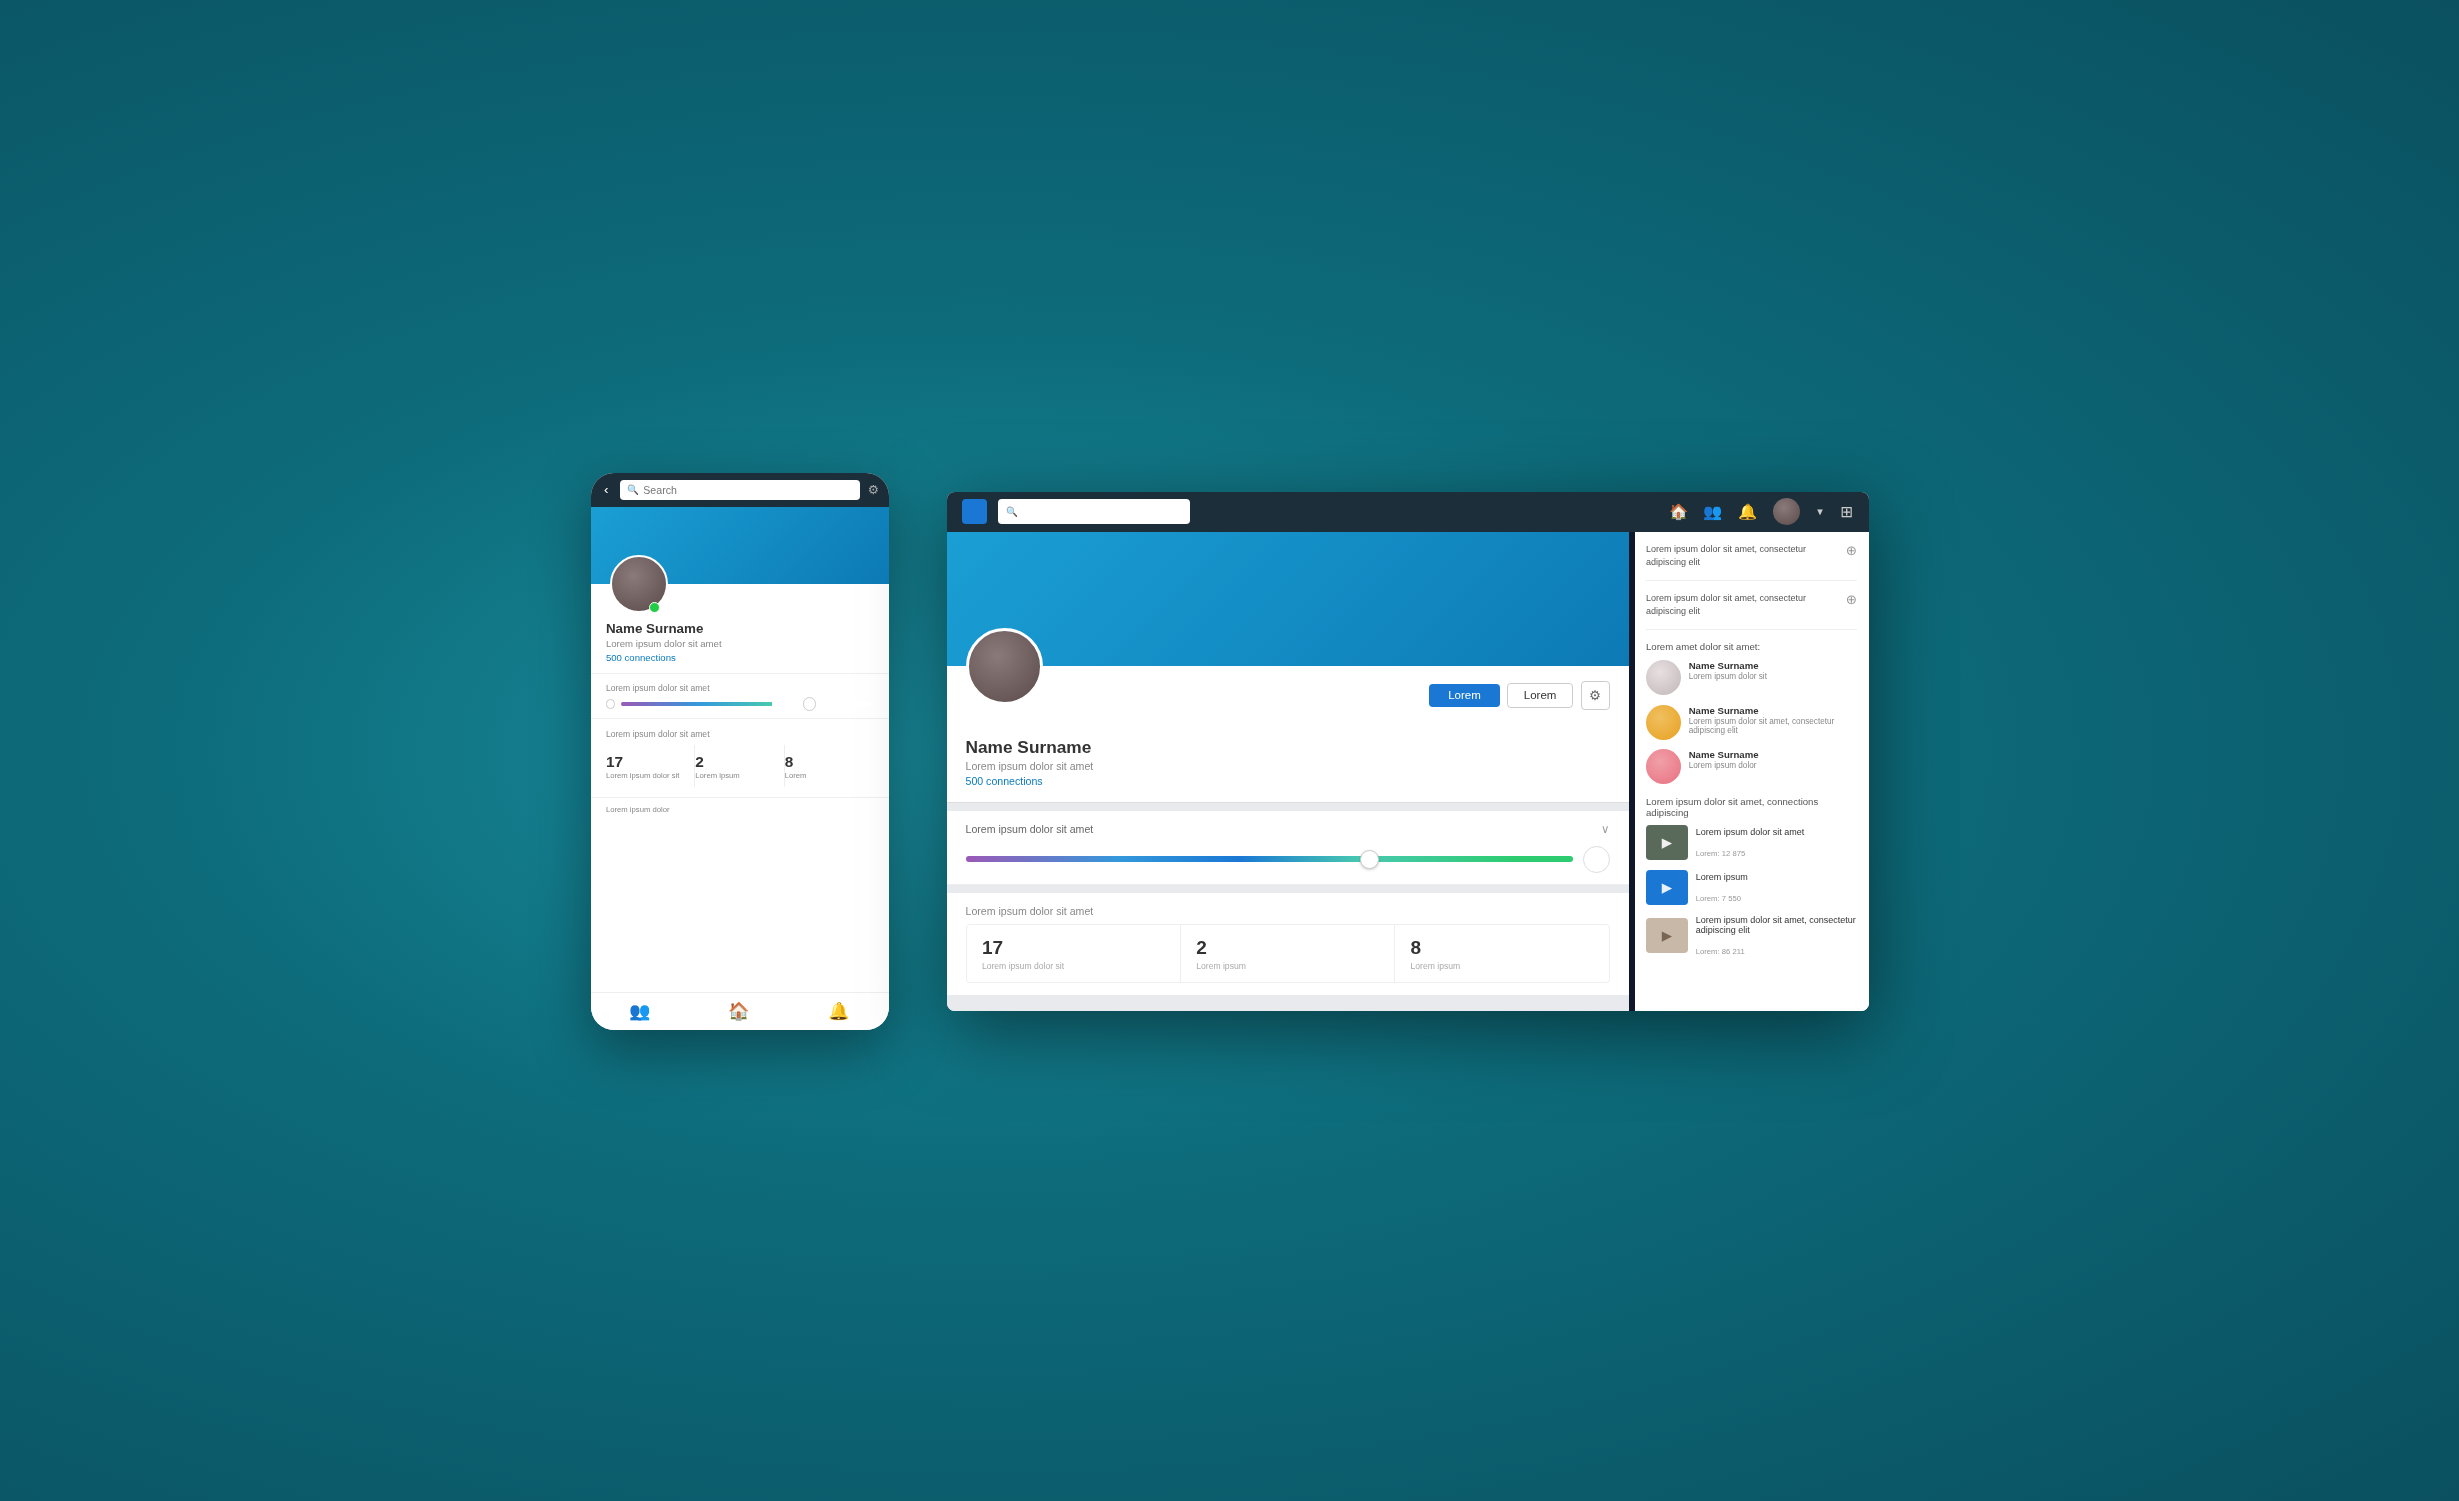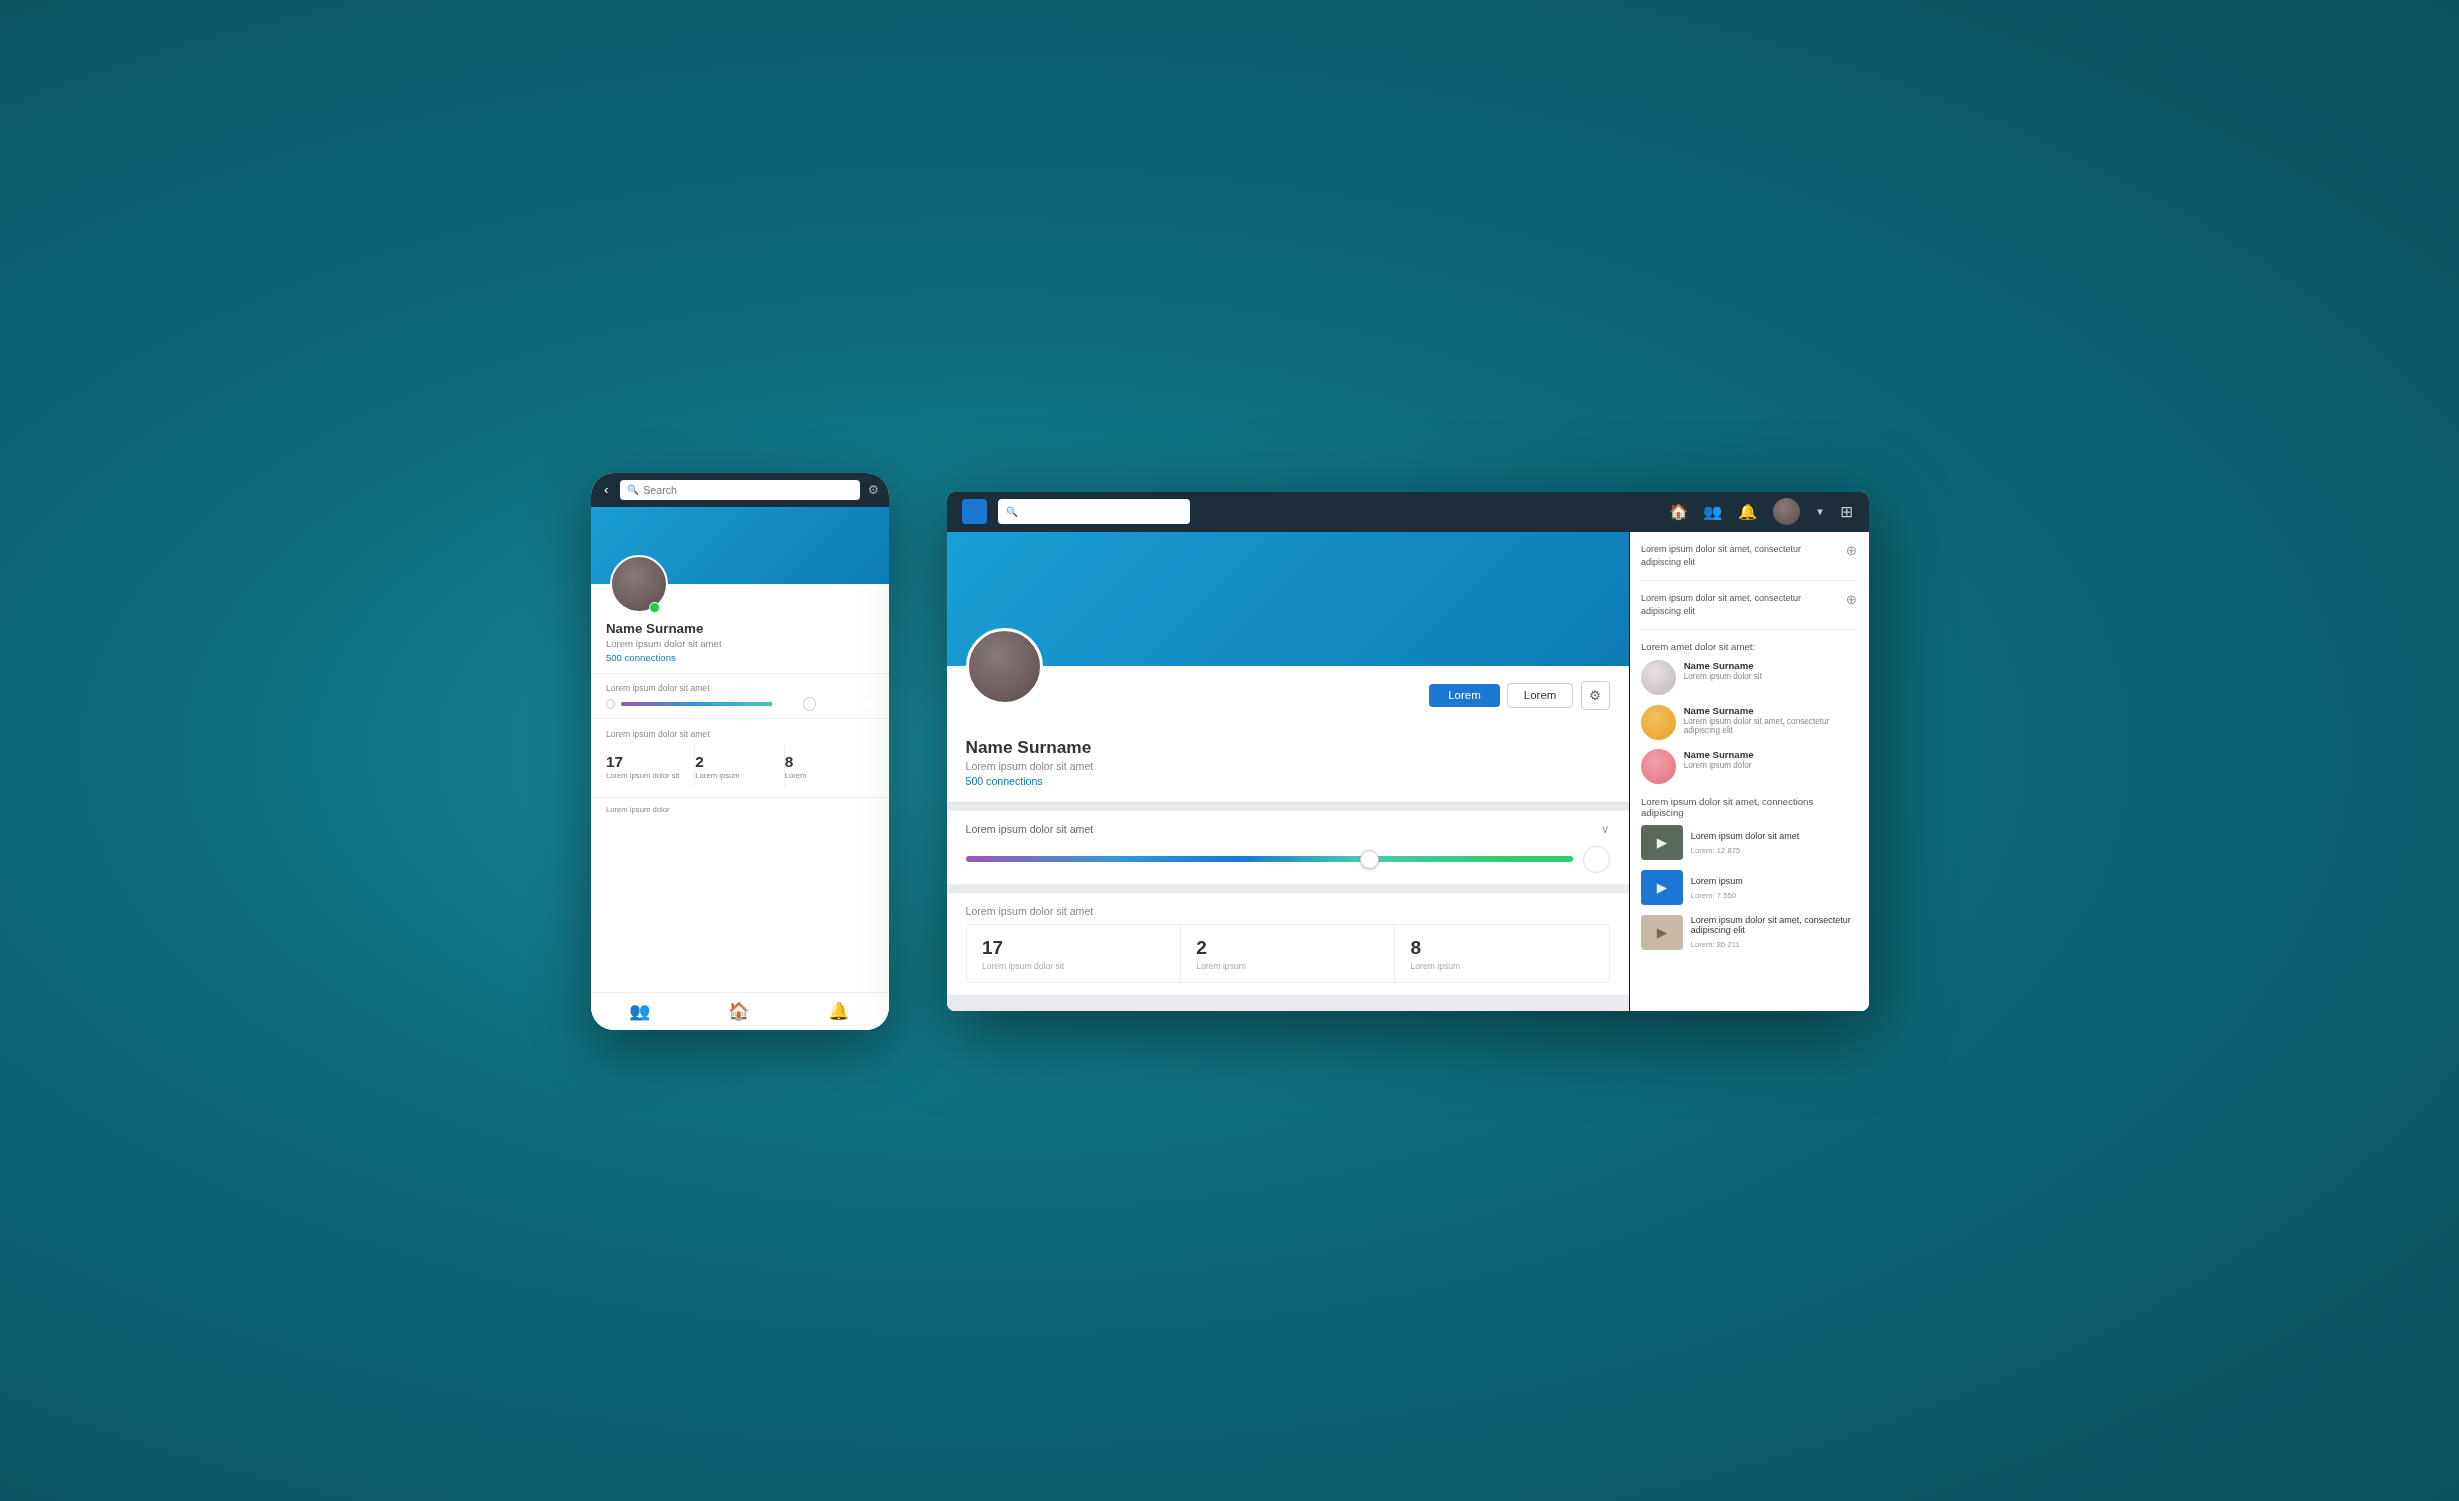--- a/index.html
+++ b/index.html
@@ -498,21 +498,21 @@
       color: #aaa;
       margin-top: 1.9px;
     }
 
     
     .browser-sidebar {
       width: 240px;
       background: #fff;
       overflow-y: auto;
       flex-shrink: 0;
-      border-left: 1px solid #0f172a;
+      border-left: 6px solid #0f172a;
       padding: 11.5px;
     }
 
     .sidebar-text-item {
       display: flex;
       justify-content: space-between;
       align-items: flex-start;
       margin-bottom: 11.5px;
       padding-bottom: 11.5px;
       border-bottom: 1px solid #eee;
@@ -594,21 +594,21 @@
     }
 
     .sidebar-video-title {
       font-size: 9px;
       color: #333;
     }
 
     .sidebar-video-meta {
       font-size: 7.7px;
       color: #999;
-      margin-top: 5px;
+      margin-top: 12px;
     }
 
     .search-icon-sm {
       color: #ccc;
       font-size: 9.6px;
     }
   </style>
 </head>
 <body>
 

